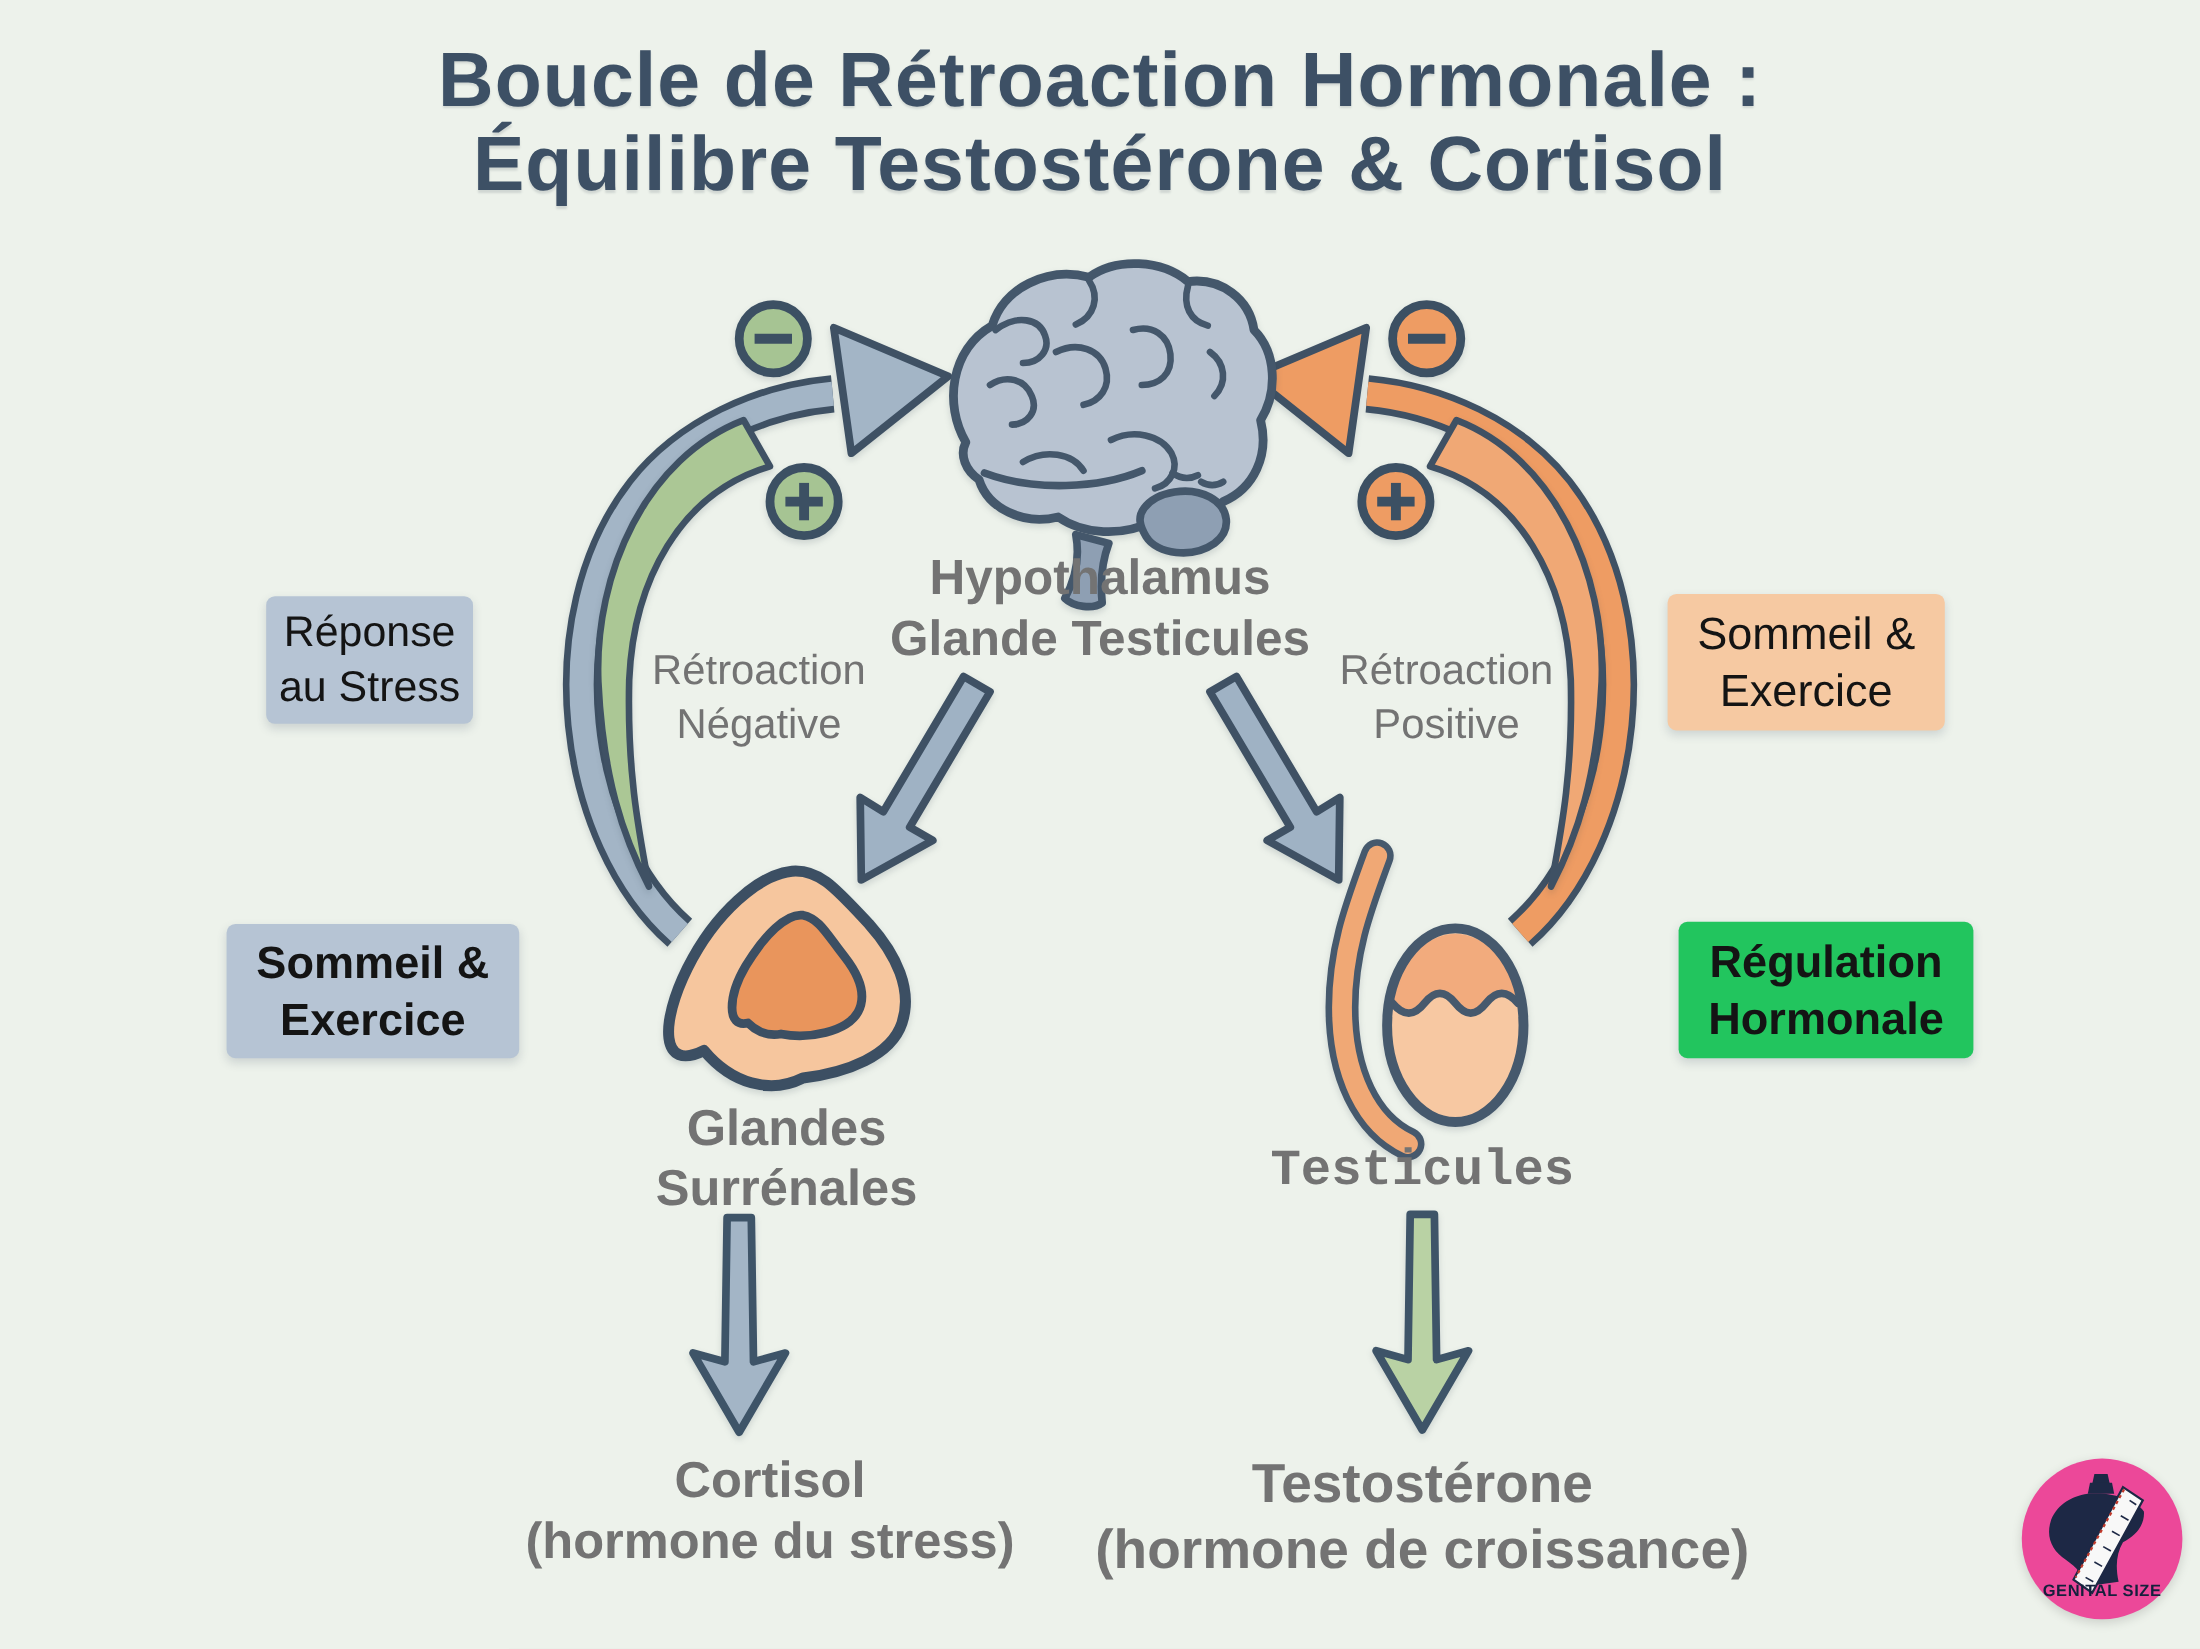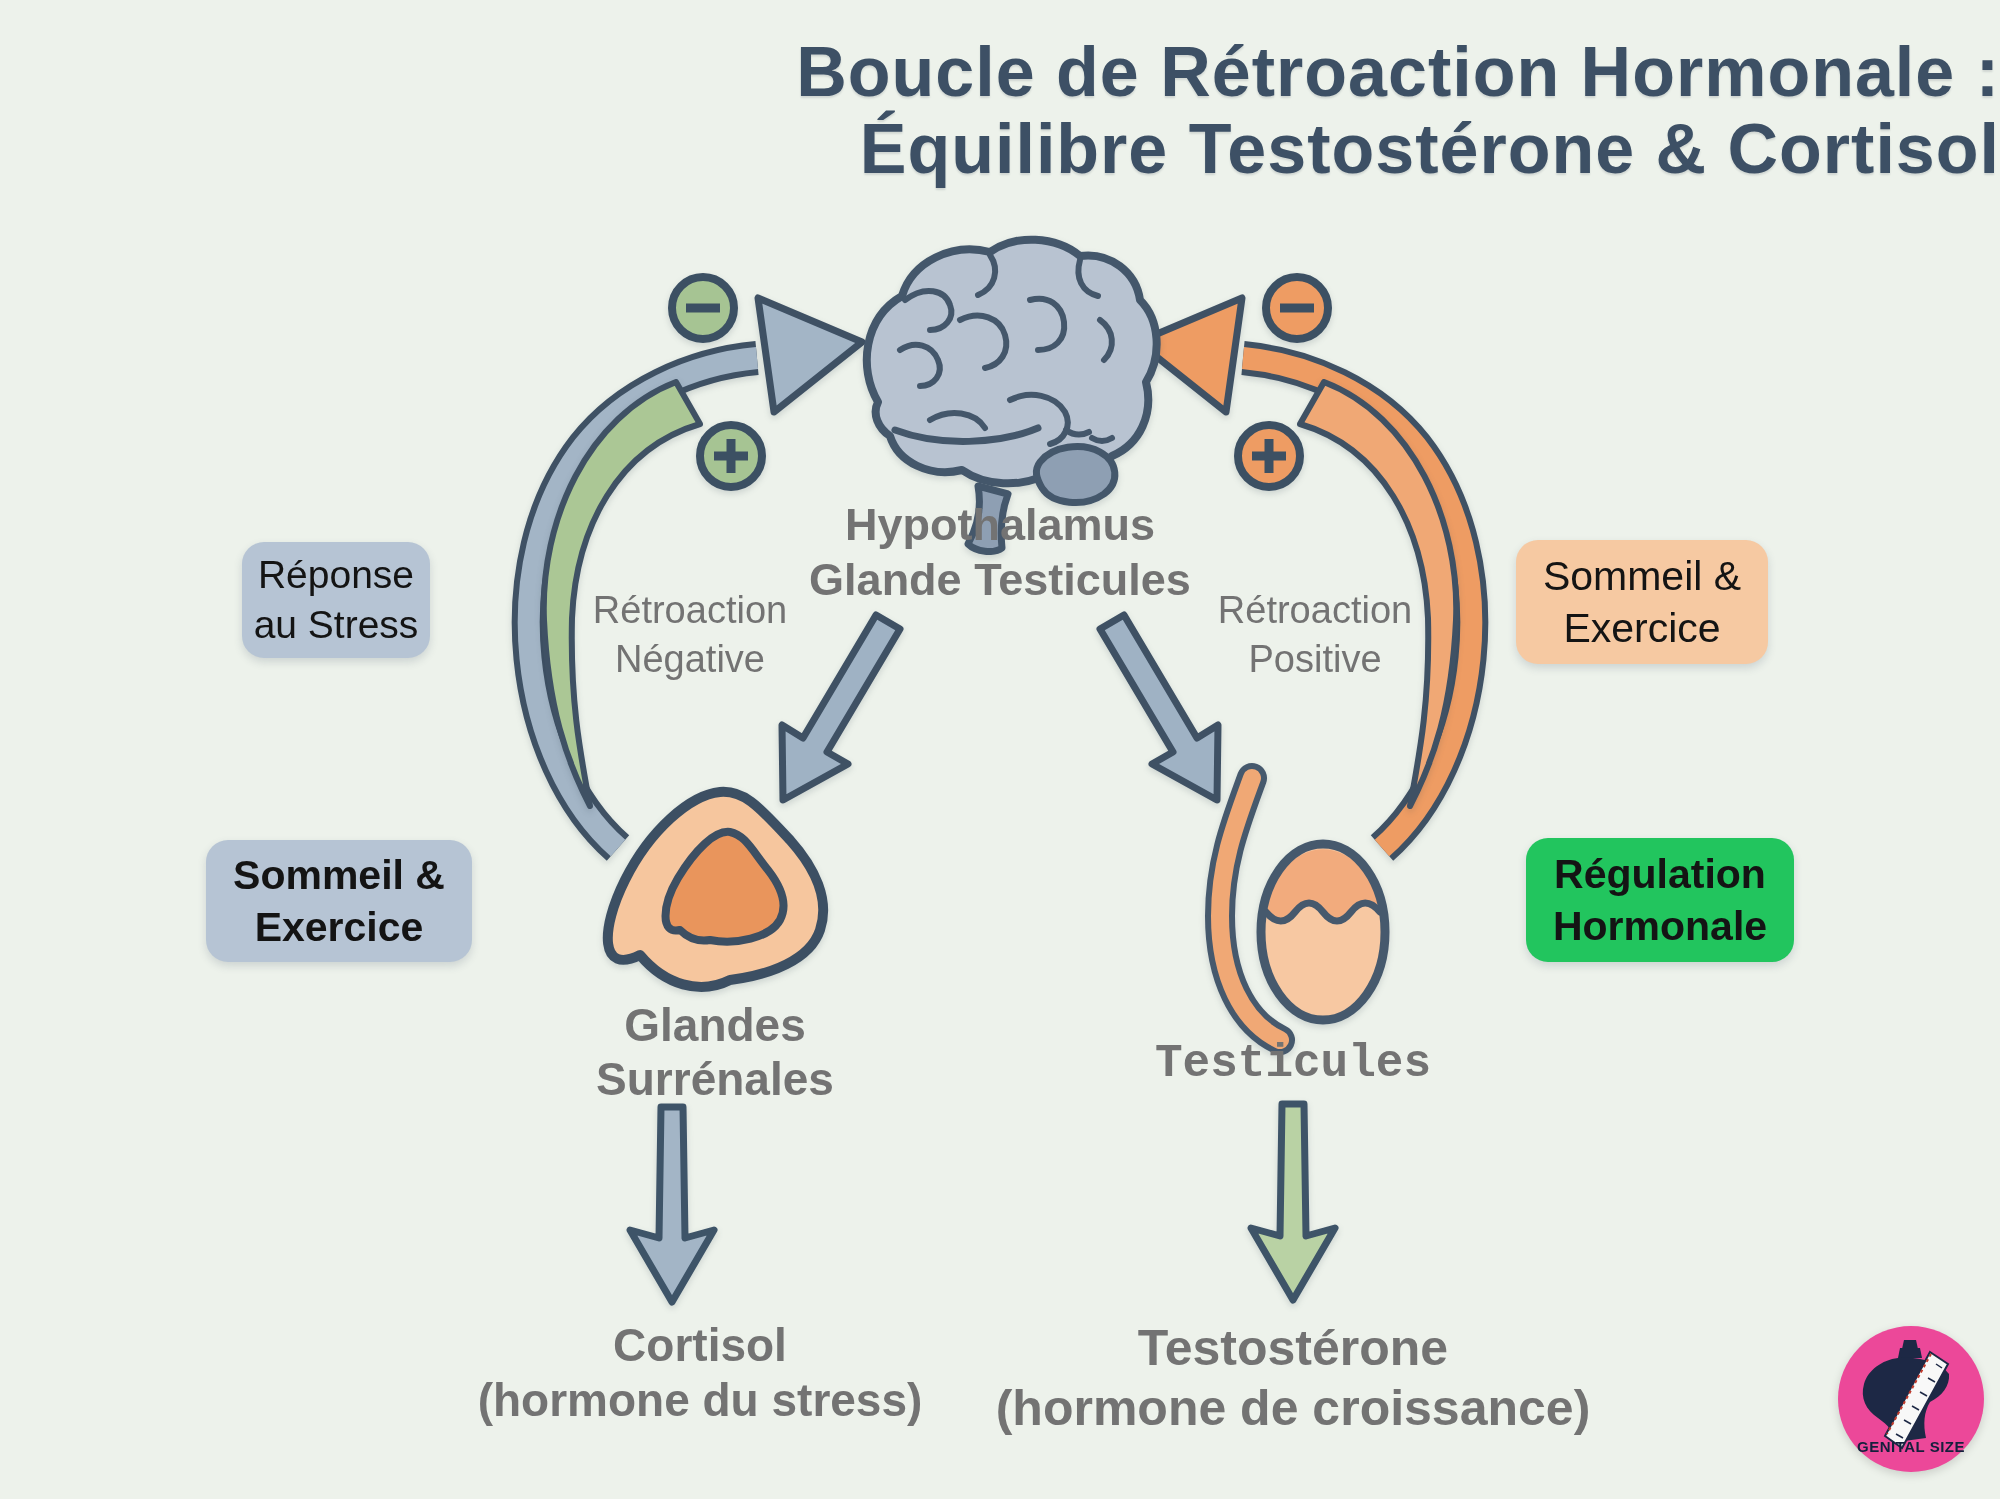--- a/index.html
+++ b/index.html
@@ -20,21 +20,21 @@
   .bold{font-weight:bold;}
   .title{
     font-size:70px;line-height:1.1;font-weight:bold;
     color:#3d5065;letter-spacing:1px;
     text-shadow:0 2px 2px rgba(50,60,75,.15);
   }
   .box{
     position:absolute;
     display:flex;flex-direction:column;justify-content:center;
     text-align:center;
-    border-radius:22px;
+    border-radius:8px;
     box-shadow:0 4px 9px rgba(60,80,100,.18);
     color:#141414;
     line-height:1.28;
   }
   .box-blue{background:#b6c4d4;}
   .box-orange{background:#f6c9a2;}
   .box-green{background:#22c55e;}
   .sh{filter:drop-shadow(0 3px 3px rgba(40,55,70,.16));}
   .logo{
     position:absolute;left:1838px;top:1326px;width:146px;height:146px;
@@ -137,21 +137,21 @@
                Q 1366 893 1352 911 Q 1338 929 1324 911 Q 1310 893 1296 911
                Q 1282 929 1268 911 L 1263 915 Z" stroke="none" fill="#f2ab7d"></path>
       <path d="M 1266 912 Q 1281 930 1295 912 Q 1309 894 1323 912 Q 1337 930 1351 912 Q 1365 894 1380 912" fill="none" stroke="#46596d" stroke-width="7" stroke-linecap="round"></path>
       <ellipse cx="1323" cy="932" rx="62" ry="88" fill="none" stroke="#46596d" stroke-width="9"></ellipse>
     </g>
 
     <polygon class="sh" points="661,1107 659,1238 630,1230 672,1302 714,1230 685,1238 683,1107" stroke="#3e5468" stroke-width="7" stroke-linejoin="round" fill="#a3b5c6"></polygon>
     <polygon class="sh" points="1282,1104 1280,1236 1251,1228 1293,1300 1335,1228 1306,1236 1304,1104" stroke="#3e5468" stroke-width="7" stroke-linejoin="round" fill="#b9d2a4"></polygon>
   </svg>
 
-  <div class="lbl title" style="left:0;top:34px;width:2000px;text-align:right;">
+  <div class="lbl title" style="left:0;top:34px;width:2000px;">
     <div>Boucle de Rétroaction Hormonale :</div>
     <div>Équilibre Testostérone &amp; Cortisol</div>
   </div>
 
   <div class="lbl bold" style="left:700px;top:498px;width:600px;font-size:45px;line-height:1.22;">
     <div>Hypothalamus</div>
     <div>Glande Testicules</div>
   </div>
 
   <div class="lbl" style="left:530px;top:586px;width:320px;font-size:38px;line-height:1.28;">

